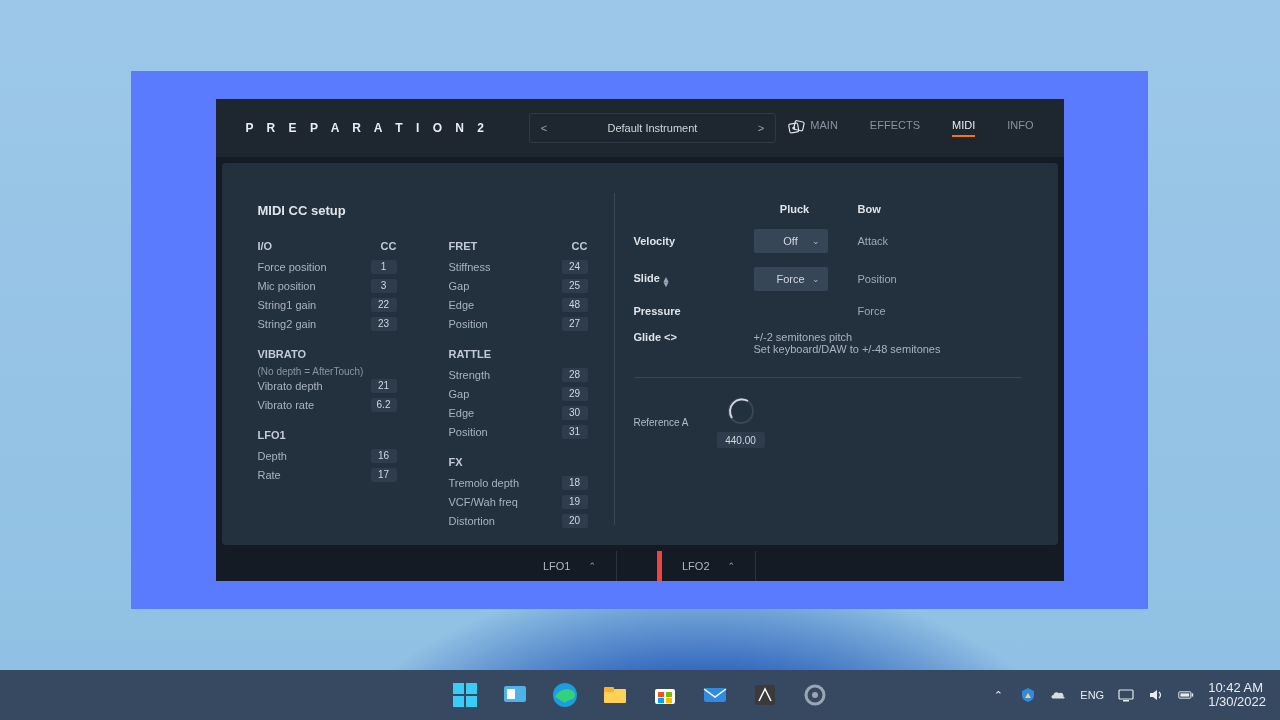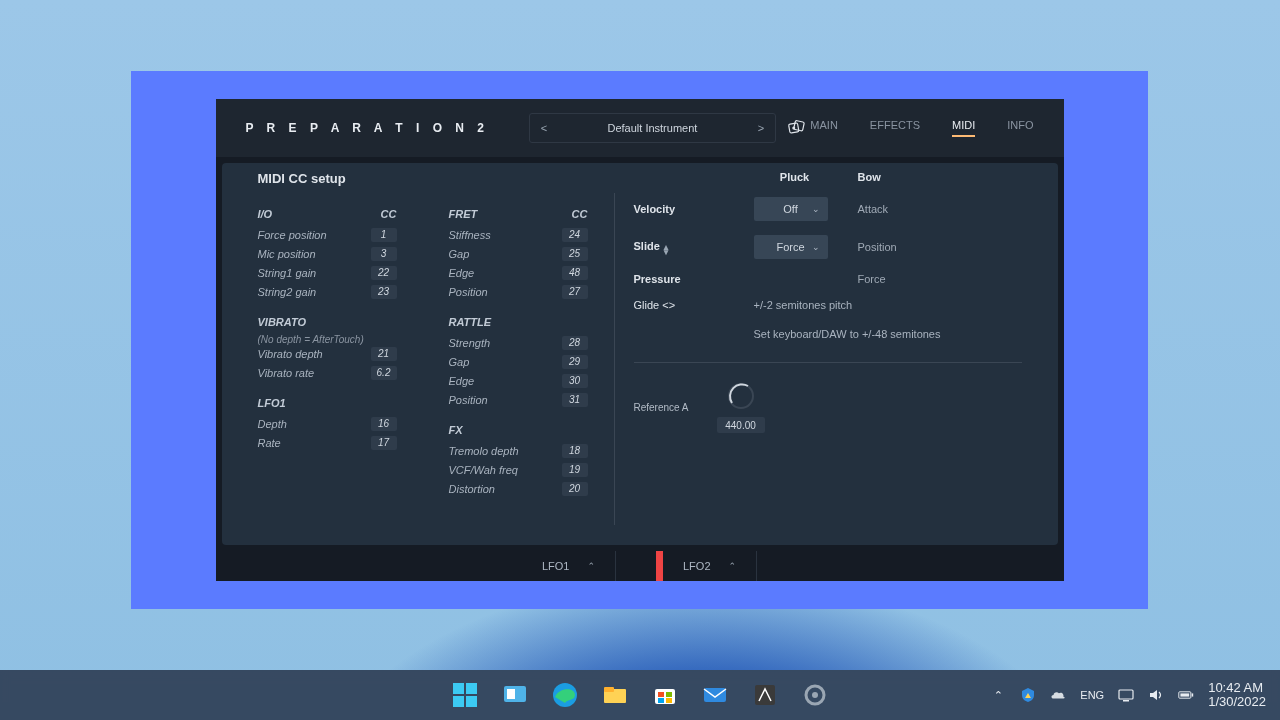--- a/index.html
+++ b/index.html
@@ -43,33 +43,33 @@
   }
   .preset-arrow { width: 28px; text-align: center; color: #9aa6b3; cursor: pointer; font-size: 11px; }
   .preset-name { flex: 1; text-align: center; color: #cfd6de; font-size: 11px; }
   .dice {
     width: 30px; height: 30px; margin-left: 6px;
     display:flex; align-items:center; justify-content:center;
     cursor:pointer; color:#e0e5eb;
   }
   .nav { margin-left: auto; display: flex; align-items: center; gap: 32px; }
   .nav-item { color: #8a94a1; font-size: 11px; cursor: pointer; padding-bottom: 4px; border-bottom: 2px solid transparent; }
-  .nav-item.active { color: #e8ecf1; border-bottom: 2px solid #fdba74; }
+  .nav-item.active { color: #e8ecf1; border-bottom: 2px solid #f97316; }
   
   .body {
-    flex: 1; display: flex; padding: 8px 36px 8px 36px;
+    flex: 1; display: flex; padding: 40px 36px 8px 36px;
     background: #23303e;
     margin: 6px; border-radius: 4px;
     position: relative;
   }
   .left { width: 330px; }
   .right { flex: 1; padding-left: 46px; }
   .vdivider { position: absolute; left: 392px; top: 30px; bottom: 20px; width: 1px; background: #3a4654; }
   .section-title { color: #dfe4ea; font-size: 13px; font-weight: bold; margin-bottom: 18px; }
-  .cc-cols { display: flex; gap: 52px; font-style: italic; }
+  .cc-cols { display: flex; gap: 52px; }
   .cc-col { width: 148px; }
   .group-head { font-weight: bold; color: #c2cbd6; font-size: 11px; margin-bottom: 6px; margin-top: 4px; display:flex; justify-content:space-between; }
   .cc-row { display: flex; align-items: center; margin-bottom: 2px; height: 17px; }
   .cc-label { flex: 1; color: #a9b3bf; font-size: 11px; }
   .cc-val {
     width: 26px; height: 14px;
     background: #2f3c4b; color: #d0d7df;
     font-size: 10px; display: flex; align-items: center; justify-content: center;
     border-radius: 2px;
   }
@@ -86,41 +86,41 @@
   .mpe-grid .rl { color: #dfe4ea; font-weight: bold; }
   .mpe-grid .bw { color: #9fa9b5; }
   .sel {
     background: #374656; height: 24px; width: 74px;
     border-radius: 2px; display: flex; align-items: center; justify-content: center;
     color: #d0d7df; font-size: 11px; position: relative; cursor:pointer;
   }
   .sel .chev { position: absolute; right: 8px; font-size: 9px; color:#aeb8c4; }
   .updown { font-size: 9px; color:#9aa6b3; margin-left:4px; display:inline-flex; flex-direction:column; line-height:5px; }
   .glide-row { margin-top: 14px; display:flex; font-size:11px; }
-  .glide-row .rl { width: 120px; color:#dfe4ea; font-weight:normal; }
+  .glide-row .rl { width: 120px; color:#dfe4ea; font-weight:bold; }
   .glide-row .txt { color:#a9b3bf; }
   .hr { height:1px; background:#3a4654; margin: 22px 0 18px; }
   .refA { display:flex; align-items:center; gap:28px; }
   .refA-label { color:#b2bbc6; font-size:10px; }
   .knob-wrap { display:flex; flex-direction:column; align-items:center; gap:6px; }
   .knob {
     width: 30px; height: 30px; position:relative;
   }
   .knob svg { width:30px; height:30px; }
   .refA-val {
     width: 48px; height: 16px; background:#2f3c4b; color:#d0d7df;
     font-size:10px; display:flex; align-items:center; justify-content:center; border-radius:2px;
   }
   
   .lfo-bar {
     height: 30px; background:#151b24;
     display:flex; align-items:center; justify-content:center; gap: 40px;
     color:#aeb8c4; font-size:11px;
   }
-  .lfo-item { display:flex; align-items:center; gap:18px; cursor:pointer; padding: 0 20px; border-left:7px solid #ef4444; border-right:1px solid #2a333f; height:100%; }
+  .lfo-item { display:flex; align-items:center; gap:18px; cursor:pointer; padding: 0 20px; border-left:5px solid #ef4444; border-right:1px solid #2a333f; height:100%; }
   .lfo-item:first-child { border-left:none; }
   .lfo-chev { font-size:9px; color:#9aa6b3; }
   
   .taskbar {
     position:absolute; left:0; right:0; bottom:0; height:50px;
     background: rgba(30,40,60,0.78);
     backdrop-filter: blur(4px);
     display:flex; align-items:center;
   }
   .task-center { position:absolute; left:50%; transform:translateX(-50%); display:flex; gap:10px; }
@@ -309,21 +309,21 @@
 
           <div class="rl">Pressure</div>
           <div></div>
           <div class="bw">Force</div>
         </div>
 
         <div class="glide-row">
           <div class="rl">Glide &lt;&gt;</div>
           <div class="txt">+/-2 semitones pitch</div>
         </div>
-        <div class="glide-row" style="margin-top:17px">
+        <div class="glide-row" style="margin-top:0">
           <div class="rl"></div>
           <div class="txt">Set keyboard/DAW to +/-48 semitones</div>
         </div>
 
         <div class="hr"></div>
 
         <div class="refA">
           <div class="refA-label">Reference A</div>
           <div class="knob-wrap">
             <div class="knob">

